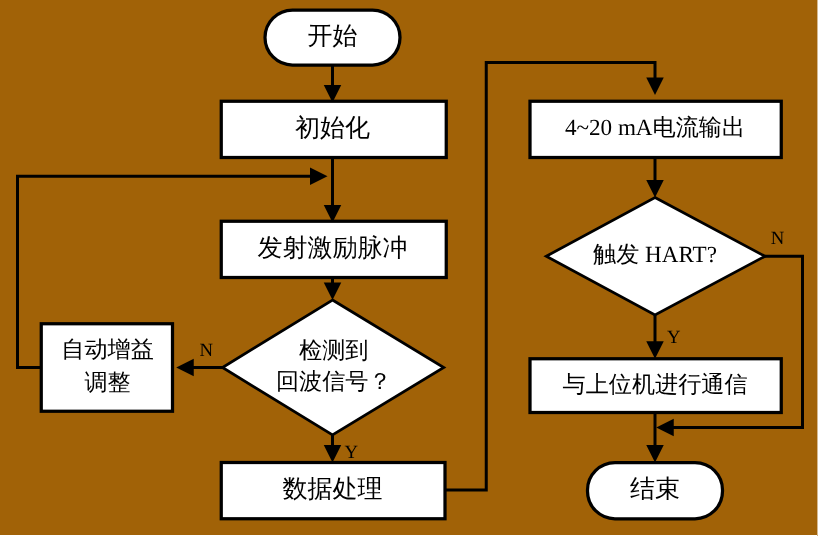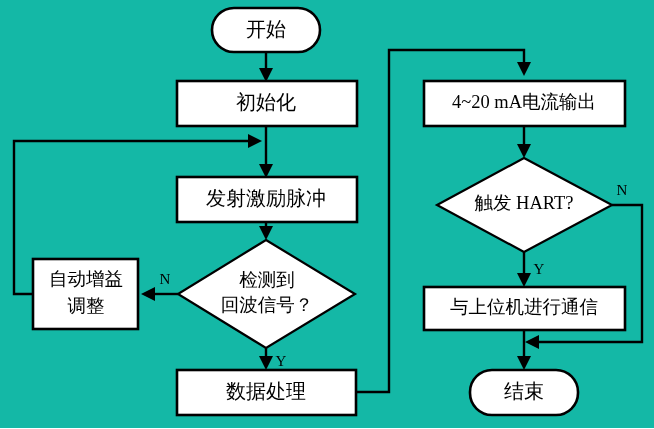--- a/index.html
+++ b/index.html
@@ -4,21 +4,21 @@
 <style>
   html, body {
     margin: 0;
     padding: 0;
     background: #ffffff;
   }
   #flowchart-root {
     position: relative;
     width: 654px;
     height: 428px;
-    background: #14b8a6;
+    background: #a16207;
     font-family: "Liberation Serif", "DejaVu Serif", serif;
     overflow: hidden;
   }
   svg.chart-svg {
     display: block;
     width: 654px;
     height: 429px;
   }
   .node-shape {
     fill: #ffffff;

